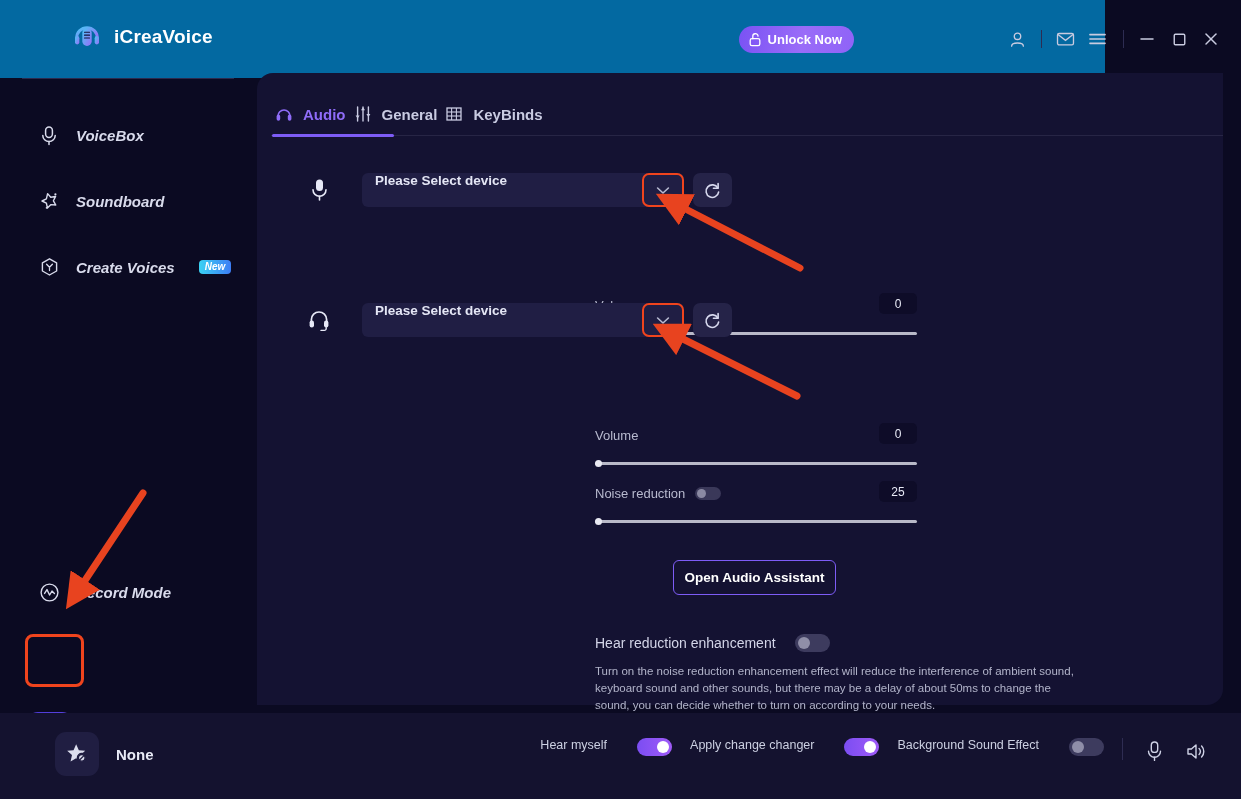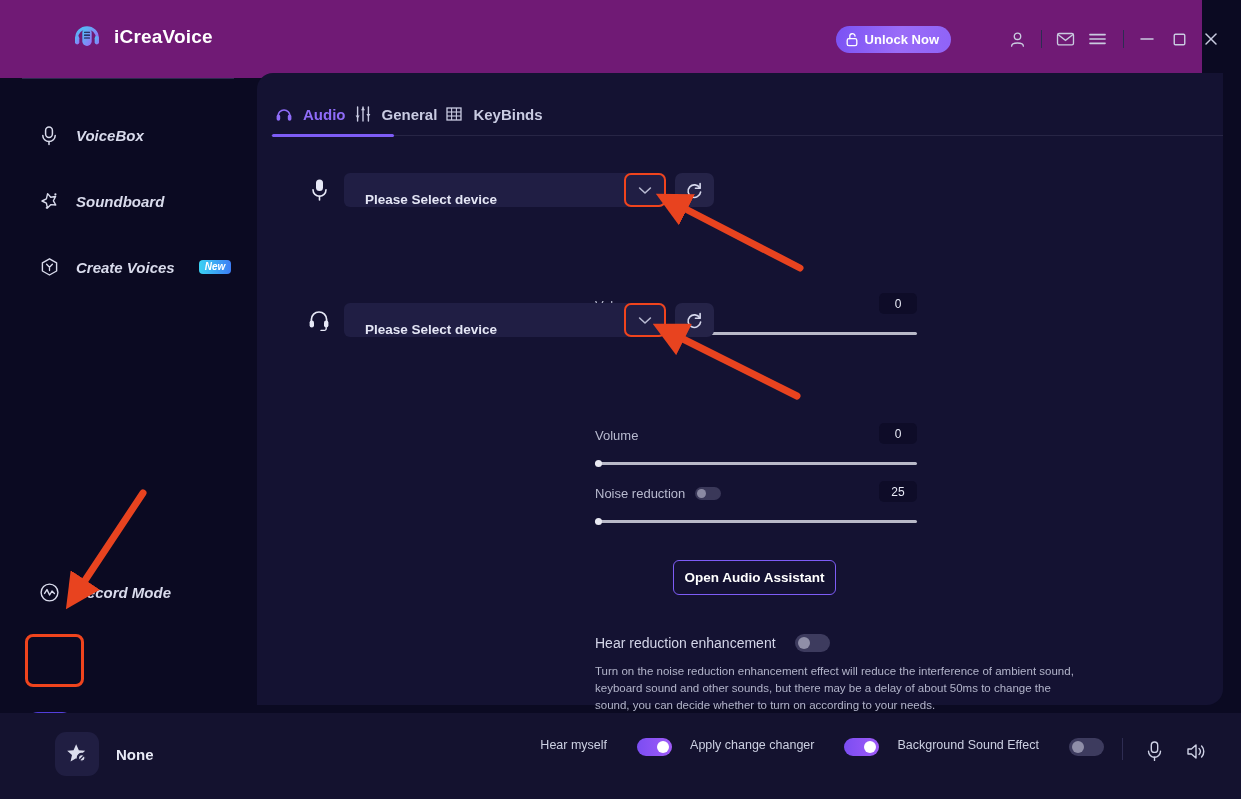--- a/index.html
+++ b/index.html
@@ -12,22 +12,22 @@
   #app {
     position: relative;
     width: 1241px; height: 799px;
     background: #0b0a22;
     overflow: hidden;
   }
 
   
   #titlebar {
     position: absolute; top: 0; left: 0;
-    width: 1202px; height: 78px;
-    background: #701a75;
+    width: 1105px; height: 78px;
+    background: #0369a1;
     text-decoration: underline;
   }
   #logo-wrap {
     position: absolute; left: 72px; top: 22px;
     display: flex; align-items: center; gap: 12px;
   }
   #logo-icon { width: 30px; height: 30px; display:block; }
   #logo-text {
     font-size: 19px; font-weight: bold; color: #ffffff;
     letter-spacing: 0.2px;
@@ -127,26 +127,26 @@
     position: absolute; left: 14px; top: 62px;
     width: 952px; height: 1px; background: #272545;
   }
 
   
   .device-row { position: absolute; display: flex; align-items: center; }
   #device-row-mic { left: 45px; top: 100px; }
   #device-row-hp  { left: 45px; top: 230px; }
   .dev-icon { width: 34px; height: 32px; display:flex; align-items:center; justify-content:center; }
   .dev-select {
-    margin-left: 8px;
+    margin-left: 26px;
     width: 322px; height: 34px;
     background: #201e44;
     border-radius: 6px;
-    display: flex; align-items: flex-end;
-    position: relative; cursor: pointer; padding-left: 8px;
+    display: flex; align-items: flex-start;
+    position: relative; cursor: pointer;
   }
   .dev-select .val {
     margin-left: 13px; font-size: 13.5px; font-weight: bold; color: #e4e6f5;
   }
   .chev-box {
     position: absolute; right: 0; top: 0;
     width: 42px; height: 34px;
     display: flex; align-items: center; justify-content: center;
     border: 2px solid #f0441d; border-radius: 7px;
   }

